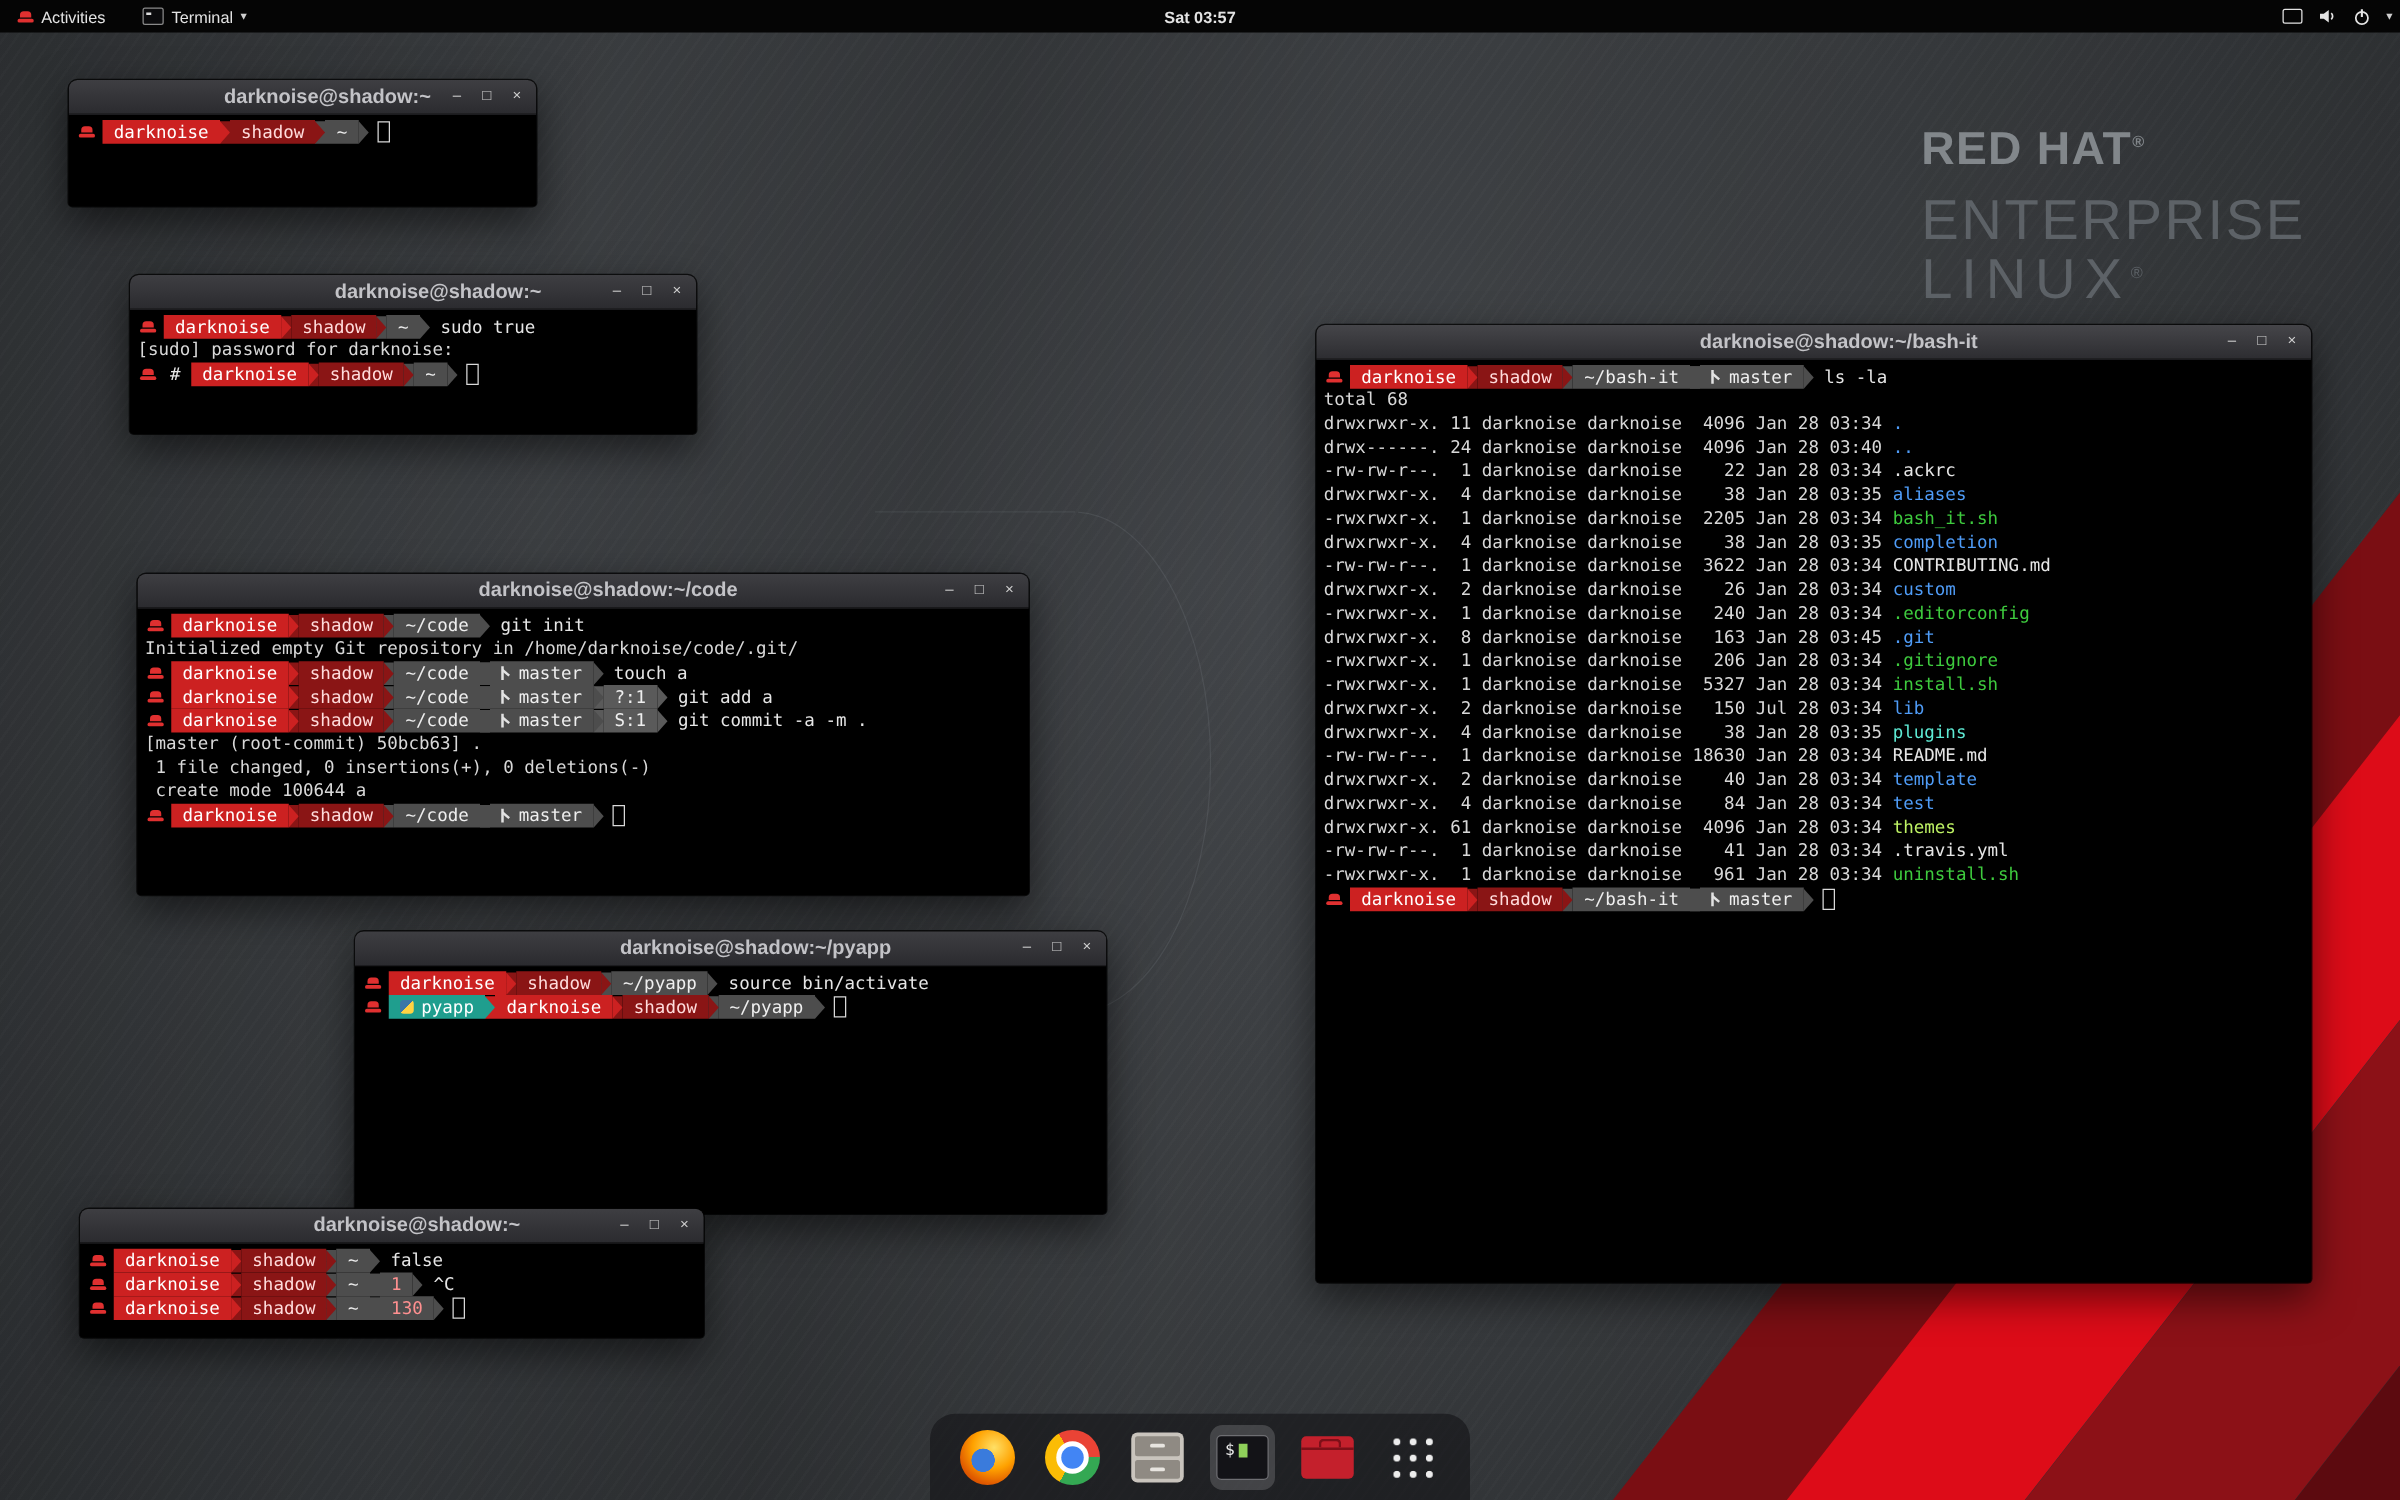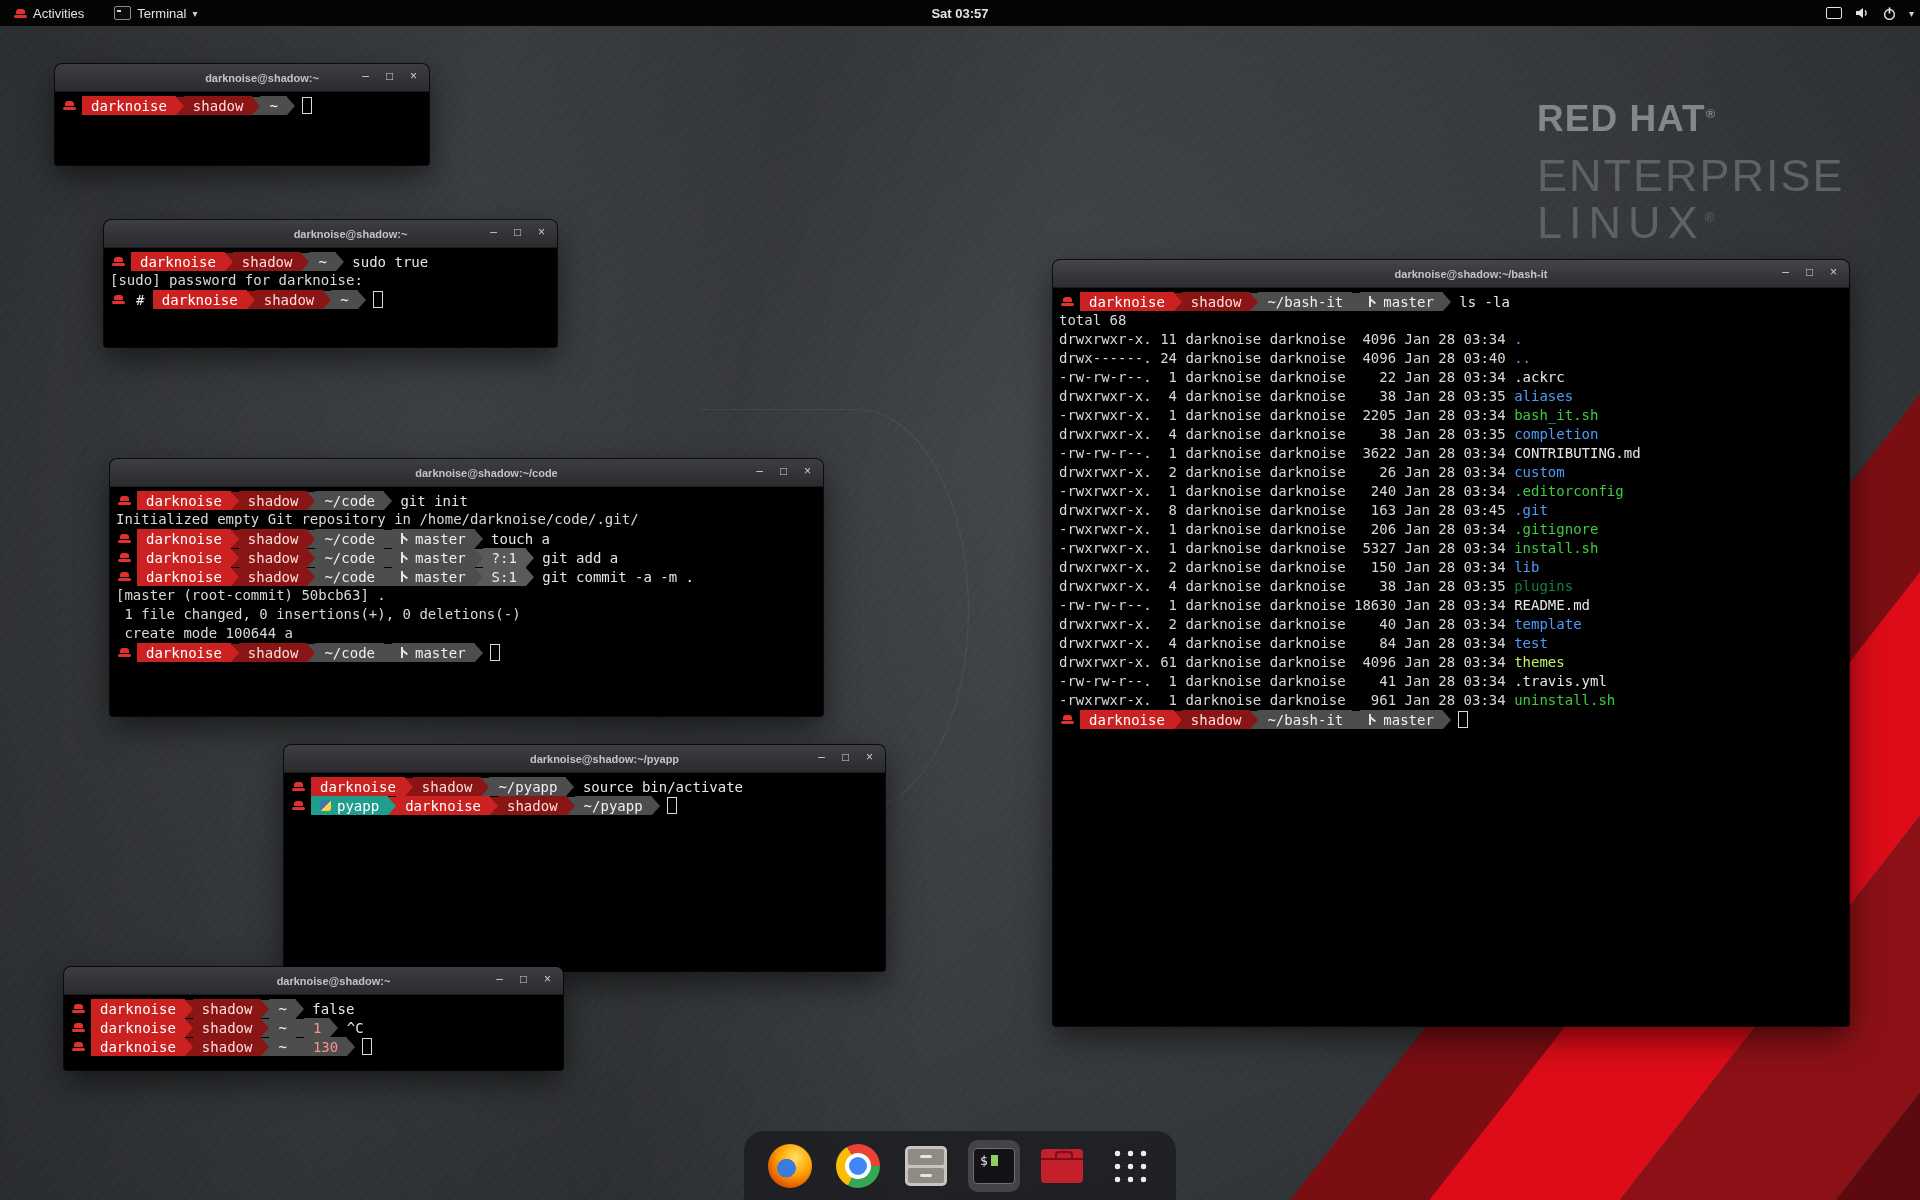--- a/index.html
+++ b/index.html
@@ -41,21 +41,21 @@
   
   .hat-icon{display:inline-block;width:13px;height:9px;position:relative;flex:0 0 auto;}
   .hat-icon::before{content:"";position:absolute;left:2px;top:0;width:9px;height:5px;background:#e03030;border-radius:3px 3px 0 0;}
   .hat-icon::after{content:"";position:absolute;left:0;bottom:0;width:13px;height:3px;background:#e03030;border-radius:2px;}
   
   .window{position:absolute;z-index:5;border-radius:7px 7px 3px 3px;overflow:hidden;
     box-shadow:0 12px 32px rgba(0,0,0,0.55), 0 0 0 1px rgba(0,0,0,0.75);background:#000;}
   .titlebar{height:27px;background:linear-gradient(#3e3e42,#2b2b2f);border-bottom:1px solid #1c1c1f;
     position:relative;display:flex;align-items:center;justify-content:center;}
   .window.active .titlebar{background:linear-gradient(#454549,#2d2d31);}
-  .wtitle{color:#c3c3c7;font-size:11px;font-weight:bold;margin-left:40px;}
+  .wtitle{color:#c3c3c7;font-size:16px;font-weight:bold;margin-left:40px;}
   .wbtns{position:absolute;right:5px;top:4px;display:flex;gap:3px;}
   .wbtn{width:21px;height:18px;line-height:17px;text-align:center;color:#cfcfcf;font-size:12px;border-radius:3px;}
   .term-body{background:#000;padding:4px 6px;height:calc(100% - 28px);box-sizing:border-box;
     font-family:"DejaVu Sans Mono",monospace;font-size:14px;color:#d8d8d8;overflow:hidden;}
   .tline{height:19px;}
   .tline.pl{display:flex;align-items:center;}
   .tline.ol{line-height:19px;white-space:pre;}
   .pfx{white-space:pre;color:#e8e8e8;margin-left:5px;}
   .seg{display:inline-flex;align-items:center;height:19px;padding:0 9px;white-space:pre;flex:0 0 auto;}
   .sep{width:0;height:0;border-style:solid;border-width:9.5px 0 9.5px 8px;
@@ -401,22 +401,22 @@
         <div class="tline ol"><span>-rw-rw-r--.  1 darknoise darknoise    22 Jan 28 03:34 </span><span style="color: rgb(230, 230, 230);">.ackrc</span></div>
         <div class="tline ol"><span>drwxrwxr-x.  4 darknoise darknoise    38 Jan 28 03:35 </span><span style="color: rgb(79, 156, 247);">aliases</span></div>
         <div class="tline ol"><span>-rwxrwxr-x.  1 darknoise darknoise  2205 Jan 28 03:34 </span><span style="color: rgb(62, 203, 62);">bash_it.sh</span></div>
         <div class="tline ol"><span>drwxrwxr-x.  4 darknoise darknoise    38 Jan 28 03:35 </span><span style="color: rgb(79, 156, 247);">completion</span></div>
         <div class="tline ol"><span>-rw-rw-r--.  1 darknoise darknoise  3622 Jan 28 03:34 </span><span style="color: rgb(230, 230, 230); margin-top: 12px;">CONTRIBUTING.md</span></div>
         <div class="tline ol"><span>drwxrwxr-x.  2 darknoise darknoise    26 Jan 28 03:34 </span><span style="color: rgb(79, 156, 247);">custom</span></div>
         <div class="tline ol"><span>-rwxrwxr-x.  1 darknoise darknoise   240 Jan 28 03:34 </span><span style="color: rgb(62, 203, 62);">.editorconfig</span></div>
         <div class="tline ol"><span>drwxrwxr-x.  8 darknoise darknoise   163 Jan 28 03:45 </span><span style="color: rgb(79, 156, 247);">.git</span></div>
         <div class="tline ol"><span>-rwxrwxr-x.  1 darknoise darknoise   206 Jan 28 03:34 </span><span style="color: rgb(62, 203, 62);">.gitignore</span></div>
         <div class="tline ol"><span>-rwxrwxr-x.  1 darknoise darknoise  5327 Jan 28 03:34 </span><span style="color: rgb(62, 203, 62);">install.sh</span></div>
-        <div class="tline ol"><span>drwxrwxr-x.  2 darknoise darknoise   150 Jan 28 03:34 </span><span style="color: rgb(79, 156, 247);">lib</span></div>
-        <div class="tline ol"><span>drwxrwxr-x.  4 darknoise darknoise    38 Jan 28 03:35 </span><span style="color: #15803d; text-align: center;">plugins</span></div>
+        <div class="tline ol"><span>drwxrwxr-x.  2 darknoise darknoise   150 Jul 28 03:34 </span><span style="color: rgb(79, 156, 247);">lib</span></div>
+        <div class="tline ol"><span>drwxrwxr-x.  4 darknoise darknoise    38 Jan 28 03:35 </span><span style="color: #5eead4; text-align: center;">plugins</span></div>
         <div class="tline ol"><span>-rw-rw-r--.  1 darknoise darknoise 18630 Jan 28 03:34 </span><span style="color: rgb(230, 230, 230);">README.md</span></div>
         <div class="tline ol"><span>drwxrwxr-x.  2 darknoise darknoise    40 Jan 28 03:34 </span><span style="color: rgb(79, 156, 247);">template</span></div>
         <div class="tline ol"><span>drwxrwxr-x.  4 darknoise darknoise    84 Jan 28 03:34 </span><span style="color: rgb(79, 156, 247);">test</span></div>
         <div class="tline ol"><span>drwxrwxr-x. 61 darknoise darknoise  4096 Jan 28 03:34 </span><span style="color: #bef264;">themes</span></div>
         <div class="tline ol"><span>-rw-rw-r--.  1 darknoise darknoise    41 Jan 28 03:34 </span><span style="color: rgb(230, 230, 230);">.travis.yml</span></div>
         <div class="tline ol"><span>-rwxrwxr-x.  1 darknoise darknoise   961 Jan 28 03:34 </span><span style="color: rgb(62, 203, 62);">uninstall.sh</span></div>
         <div class="tline pl">
           <span class="hat-icon in-line"></span>
           <span class="seg" style="background: rgb(204, 33, 33); color: rgb(255, 255, 255);">darknoise</span>
           <span class="sep" style="border-left-color: rgb(204, 33, 33); border-top-color: rgb(138, 21, 21); border-bottom-color: rgb(138, 21, 21);"></span>

